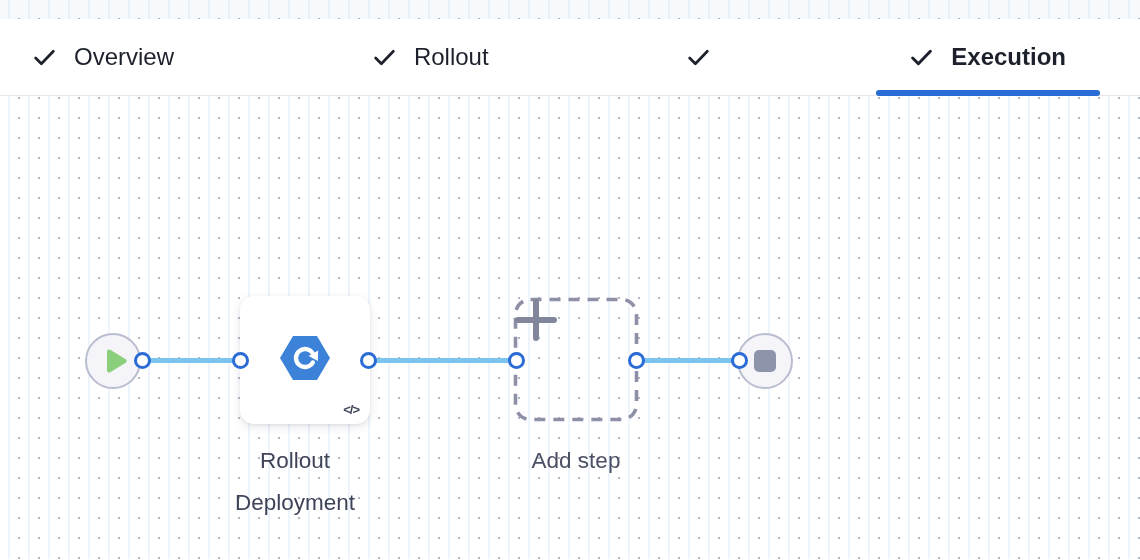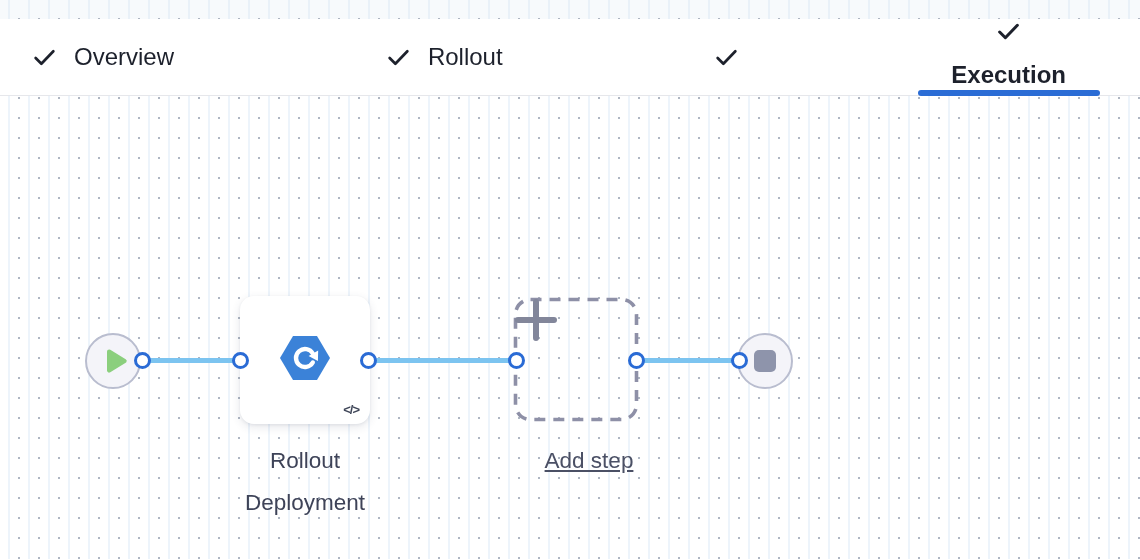--- a/index.html
+++ b/index.html
@@ -47,21 +47,21 @@
     display:inline-flex;
     align-items:center;
     gap:17px;
     height:100%;
     font-size:24px;
     font-weight:500;
     color:#1d212c;
     cursor:pointer;
     white-space:nowrap;
   }
-  .tab.active{font-weight:700;flex-direction:column;}
+  .tab.active{font-weight:700;}
   .tab .check{width:25px;height:25px;flex:0 0 auto;}
   .tab .check svg{display:block;width:100%;height:100%;}
   .tab-underline{
     position:absolute;
     left:-33px;right:-34px;bottom:-1px;
     height:6px;border-radius:4px;
     background:#2a6cd5;
   }
 
   
@@ -149,22 +149,22 @@
 
   
   .node-label{
     position:absolute;
     text-align:center;
     font-size:22.5px;
     line-height:42px;
     color:#3e4358;
     z-index:2;
   }
-  .label-rollout{left:228px;top:344px;width:154px;}
-  .label-addstep{left:509px;top:344px;width:160px;color:#4b5065;text-decoration:underline;}
+  .label-rollout{left:218px;top:344px;width:154px;}
+  .label-addstep{left:496px;top:344px;width:160px;color:#4b5065;}
 </style>
 </head>
 <body>
 
 <div class="app">
 
   <div class="top-strip grid-bg"></div>
 
   <div class="tabbar">
     <div class="tab">

